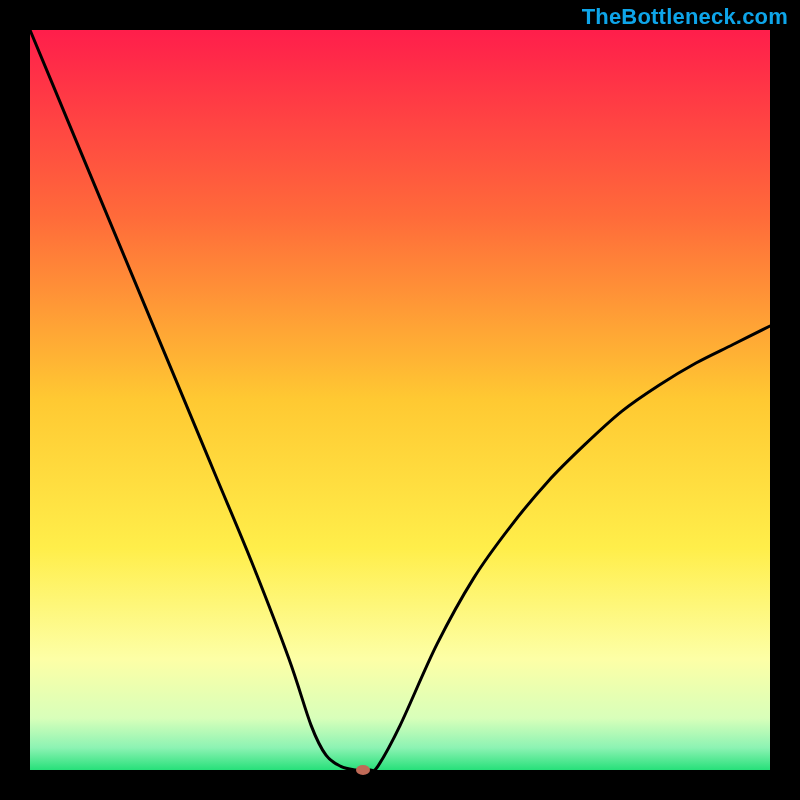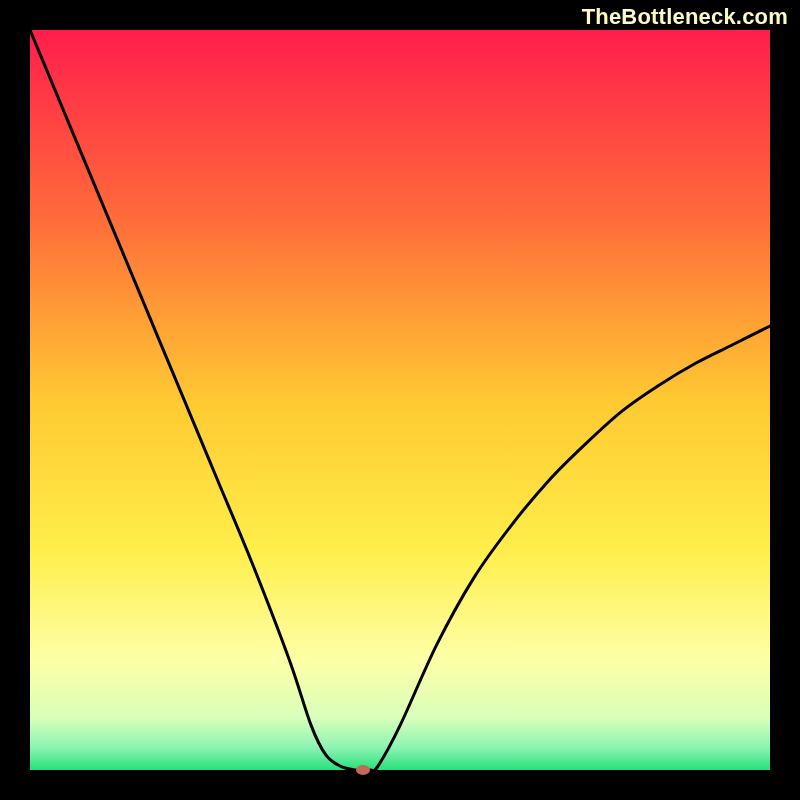--- a/index.html
+++ b/index.html
@@ -14,21 +14,21 @@
   .frame {
     position: relative;
     width: 800px;
     height: 800px;
     background: #000;
   }
   .watermark {
     position: absolute;
     top: 4px;
     right: 12px;
-    color: #fef9c3;
+    color: #0ea5e9;
     font-size: 22px;
     font-weight: 600;
     letter-spacing: 0.2px;
     z-index: 10;
   }
   svg {
     position: absolute;
     top: 0;
     left: 0;
   }

